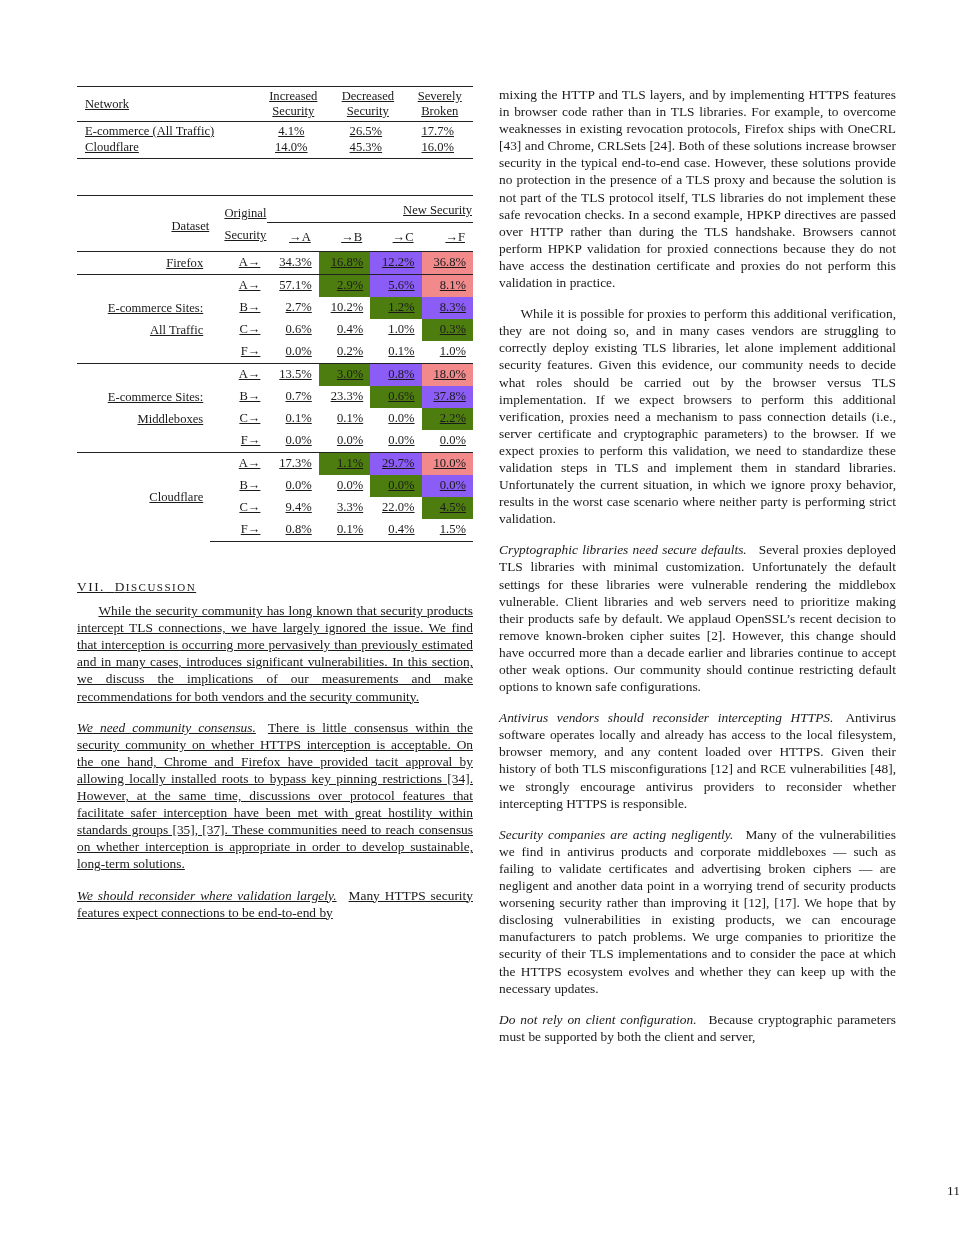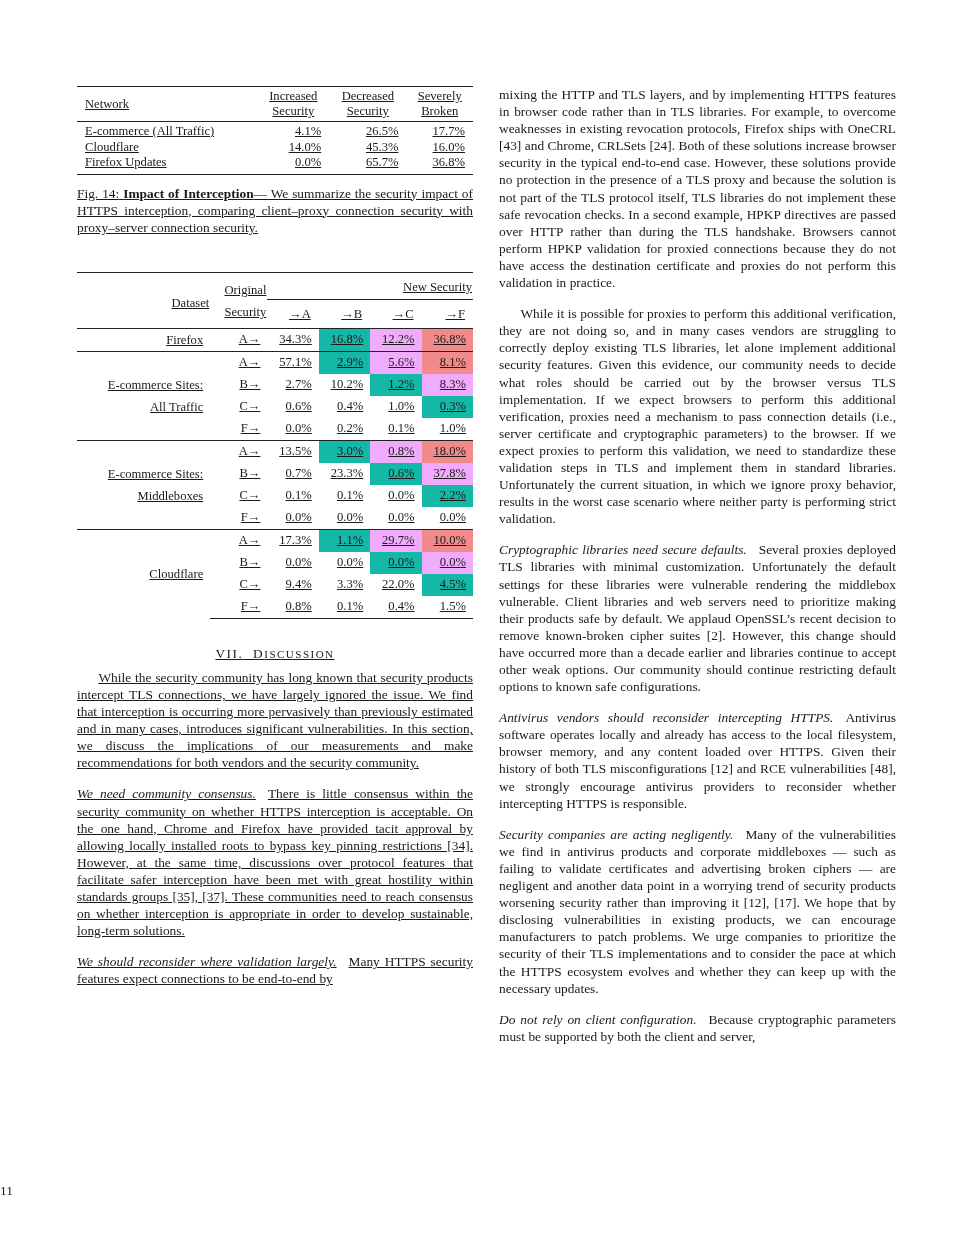--- a/index.html
+++ b/index.html
@@ -18,21 +18,21 @@
   .bold { font-weight: bold; }
   .run-in-gap { display: inline-block; width: 12px; }
 
   
   table { border-collapse: collapse; width: 100%; font-size: 12.6px; }
   .t1 { margin-top: 0; }
   .t1 thead tr:first-child th { border-top: 1.6px solid #222; }
   .t1 th { font-weight: normal; padding: 2px 4px; line-height: 15px; }
   .t1 th.lft, .t1 td.lft { text-align: left; padding-left: 8px; }
   .t1 th.ctr { text-align: center; }
-  .t1 td { padding: 0 4px; line-height: 15.5px; text-align: right; }
+  .t1 td { padding: 0 4px; line-height: 15.5px; text-align: center; }
   .t1 tbody tr:first-child td { border-top: 1px solid #222; padding-top: 2px; }
   .t1 tbody tr:last-child td { border-bottom: 1.6px solid #222; padding-bottom: 3px; }
   .t1 td.num { padding-right: 8px; }
 
   .caption { font-size: 13.4px; line-height: 17.1px; text-align: justify; }
   .cap1 { margin-top: 10px; }
 
   
   .t2 { margin-top: 36px; font-size: 12.6px; }
   .t2 th { font-weight: normal; line-height: 16px; }
@@ -40,29 +40,29 @@
   .t2 .newsec { border-bottom: 1px solid #222; text-align: center; padding-bottom: 4px; }
   .t2 .sub th { padding: 6px 8px 6px 0; text-align: right; }
   .t2 .hdr-dataset { text-align: left; padding-left: 8px; vertical-align: middle; }
   .t2 .hdr-orig { text-align: center; vertical-align: top; line-height: 22px; padding-top: 4px; }
   .t2 tbody.group td { height: 22px; padding: 0 7px 0 0; text-align: right; }
   .t2 tbody.group tr:first-child td { border-top: 1.6px solid #222; }
   .t2 tbody.group.first tr:first-child td { border-top: 1px solid #222; }
   .t2 tbody.group.last tr:last-child td { border-bottom: 1.6px solid #222; }
   .t2 td.ds { text-align: left; padding-left: 8px; vertical-align: middle; line-height: 22px; }
   .t2 td.orig { text-align: right; padding-right: 10px; }
-  .lvl1 { background: #14b8a6; margin-top: 8px; }
-  .lvl2 { background: #f0abfc; }
+  .lvl1 { background: #4d7c0f; margin-top: 8px; }
+  .lvl2 { background: #8b5cf6; }
   .lvl3 { background: #f28a8c; }
   .cap2 { margin-top: 12px; }
 
-  .section-title { text-align: center; font-size: 13.4px; letter-spacing: 1.5px; margin-top: 26px; margin-bottom: 6px; }
+  .section-title { text-align: left; font-size: 13.4px; letter-spacing: 1.5px; margin-top: 36px; margin-bottom: 6px; }
   .section-title .sc { font-size: 11px; }
 
-  .page-number { position: absolute; top: 1183px; left: 0; width: 960px; text-align: left; font-size: 13.4px; }
+  .page-number { position: absolute; top: 1183px; left: 0; width: 960px; text-align: right; font-size: 13.4px; }
 </style>
 </head>
 <body>
 
 <div class="col col-left">
 
   <table class="t1">
     <thead>
       <tr>
         <th class="lft" style="vertical-align:middle;">Network</th>
@@ -86,30 +86,23 @@
           <td class="num">4.1%</td>
           <td class="num">26.5%</td>
           <td class="num">17.7%</td>
         </tr>
         <tr>
           <td class="lft">Cloudflare</td>
           <td class="num">14.0%</td>
           <td class="num">45.3%</td>
           <td class="num">16.0%</td>
         </tr>
-        <tr>
-          <td class="lft">Firefox Updates</td>
-          <td class="num">0.0%</td>
-          <td class="num">65.7%</td>
-          <td class="num">36.8%</td>
-        </tr>
       </tbody>
   </table>
 
-  <p class="caption cap1"><span>Fig. 14:</span> <span class="bold">Impact of Interception</span><span>— We summarize the security impact of HTTPS interception, comparing client–proxy connection security with proxy–server connection security.</span></p>
 
   <table class="t2">
     <thead>
       <tr class="top">
         <th class="hdr-dataset" rowspan="2">Dataset</th>
         <th class="hdr-orig" rowspan="2">
           <div>Original</div>
           <div>Security</div>
         </th>
         <th class="newsec" colspan="4">New Security</th>

